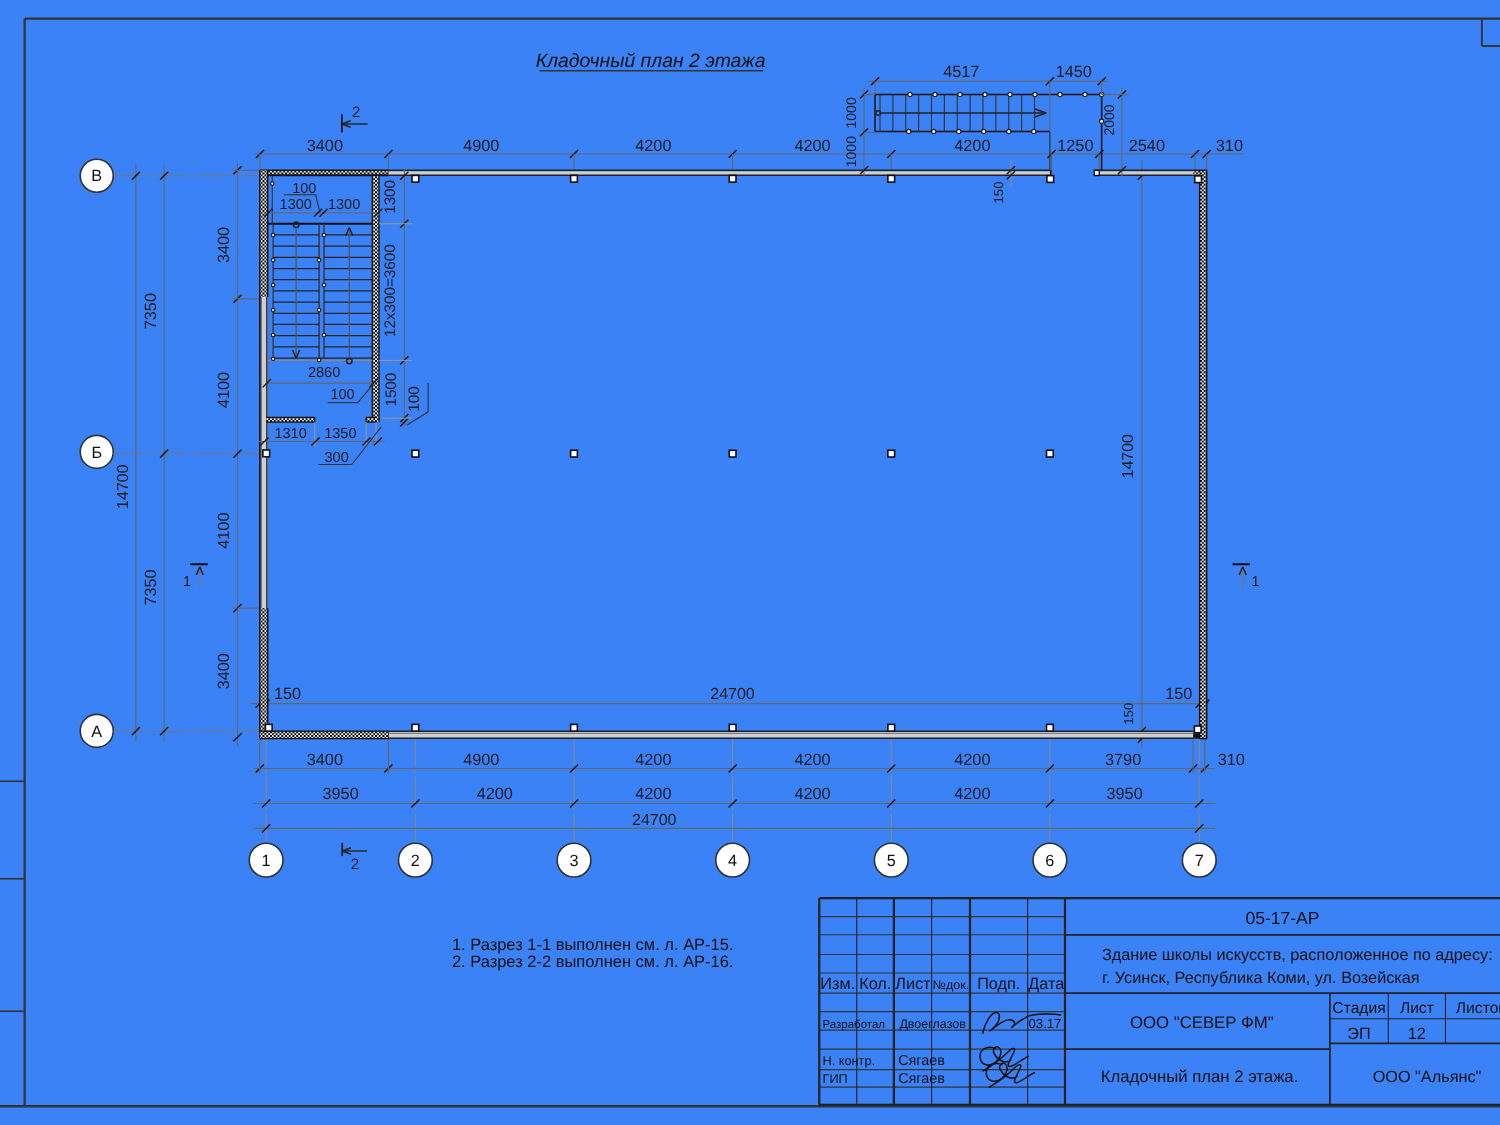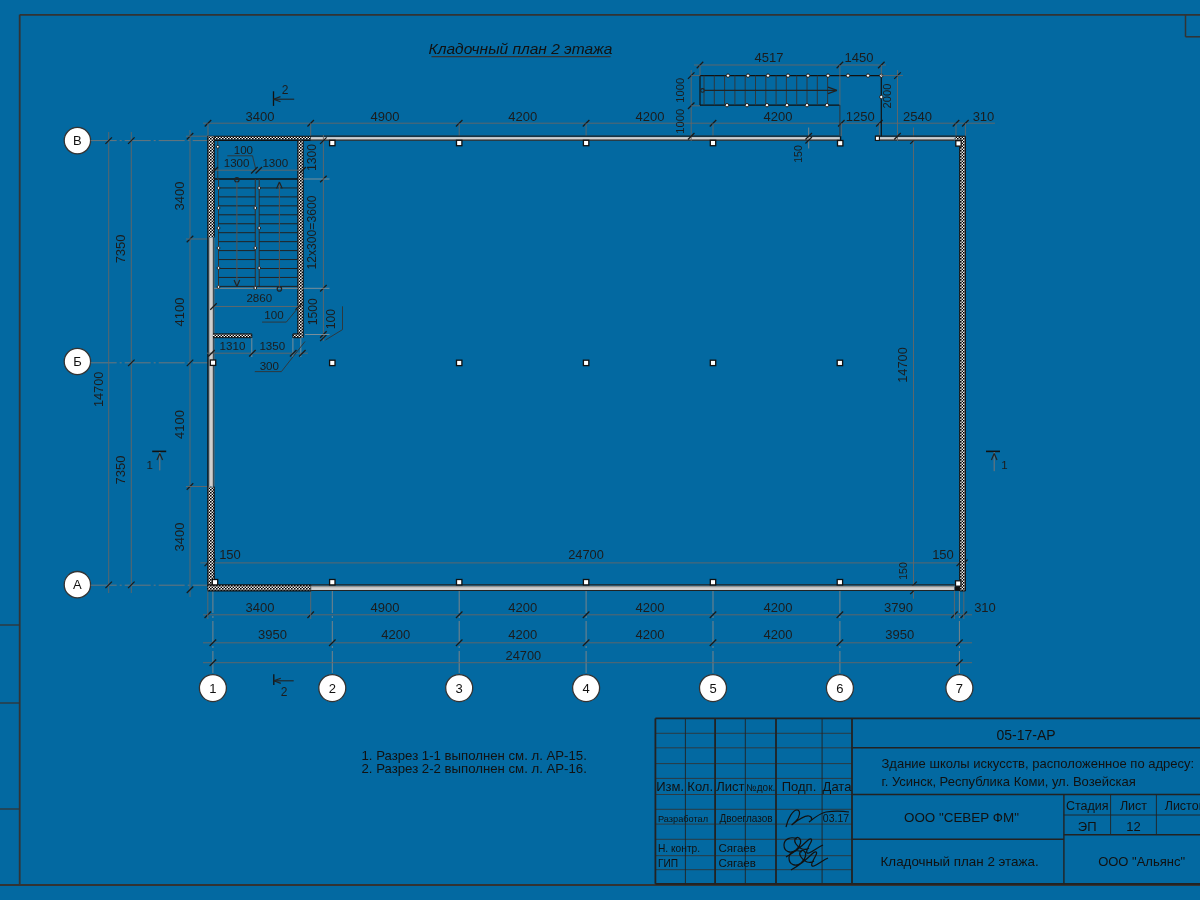--- a/index.html
+++ b/index.html
@@ -1,15 +1,15 @@
 <!DOCTYPE html>
 <html><head><meta charset="utf-8">
 <style>
 html,body{margin:0;padding:0;background:#fff;}
-#page{position:relative;width:1200px;height:900px;background:#0369a1;overflow:hidden;}
+#page{position:relative;width:1200px;height:900px;background:#3b82f6;overflow:hidden;}
 text{white-space:pre;}
 </style></head>
 <body>
 <div id="page">
 <svg width="1200" height="900" viewBox="0 0 1200 900">
 <defs>
 <pattern id="h" width="3.0" height="3.0" patternUnits="userSpaceOnUse">
 <rect width="3.0" height="3.0" fill="#f4f4f4"></rect>
 <rect x="0" y="0" width="1.6" height="1.6" fill="#000"></rect>
 <rect x="1.6" y="1.6" width="1.4" height="1.4" fill="#000"></rect>

